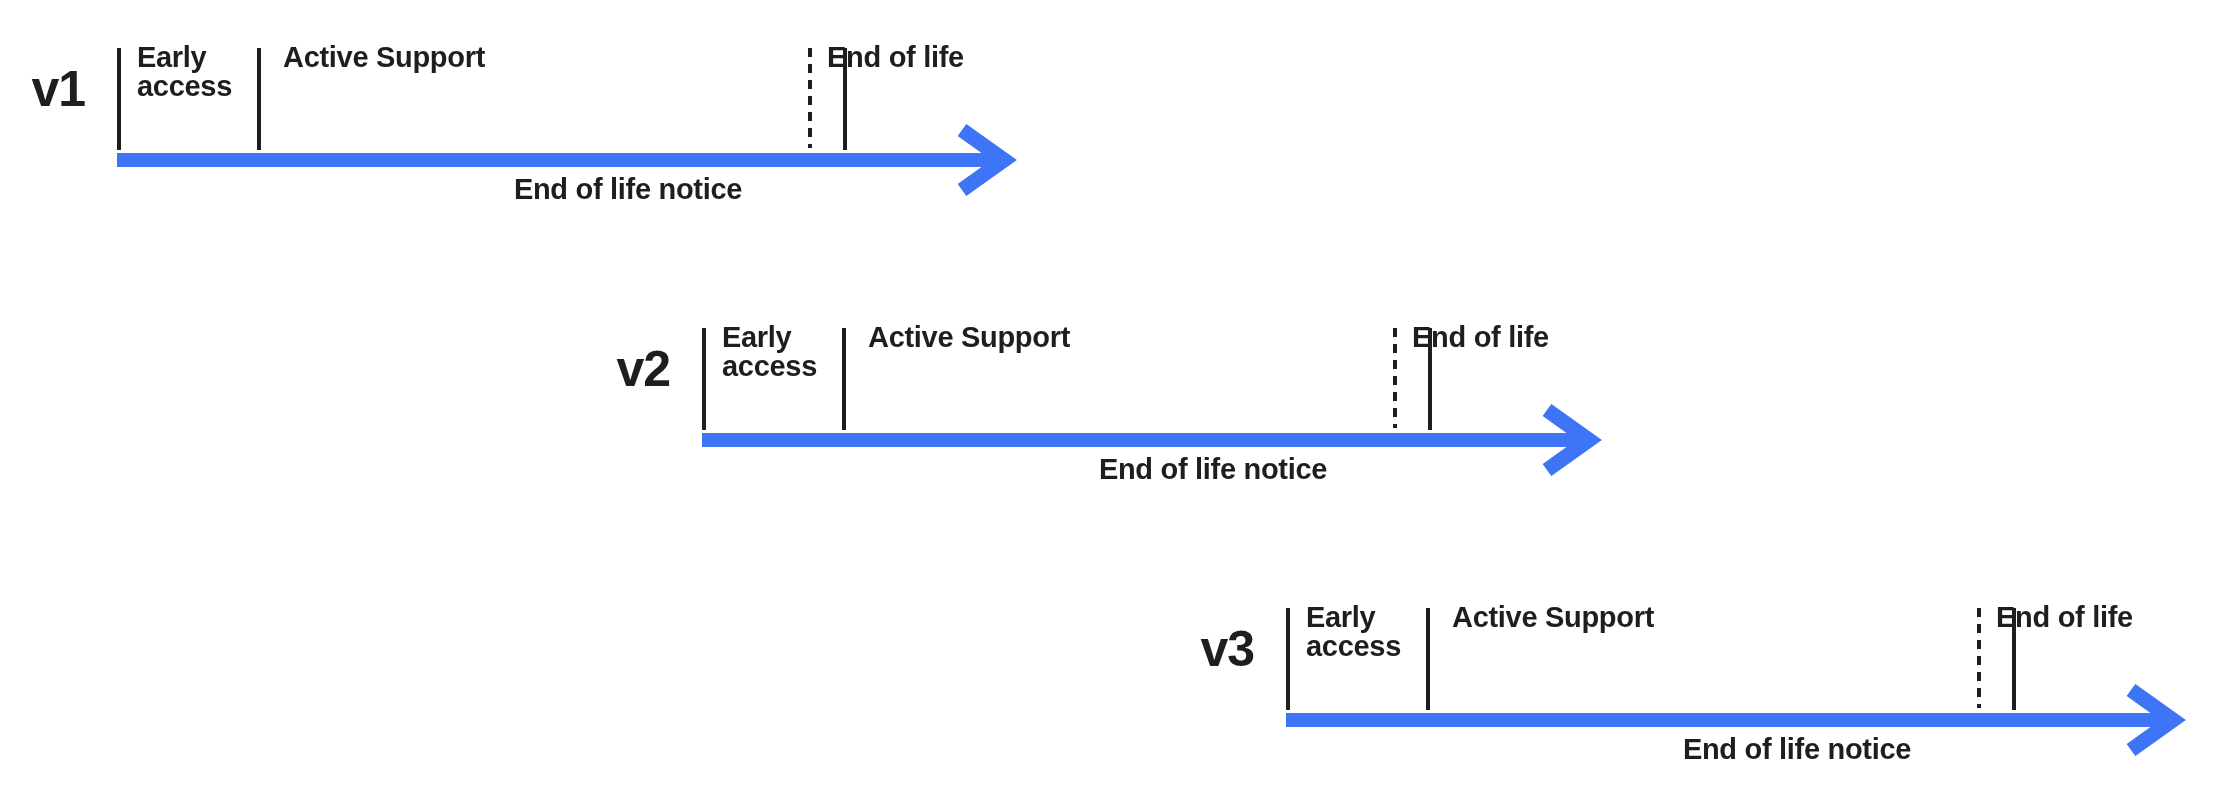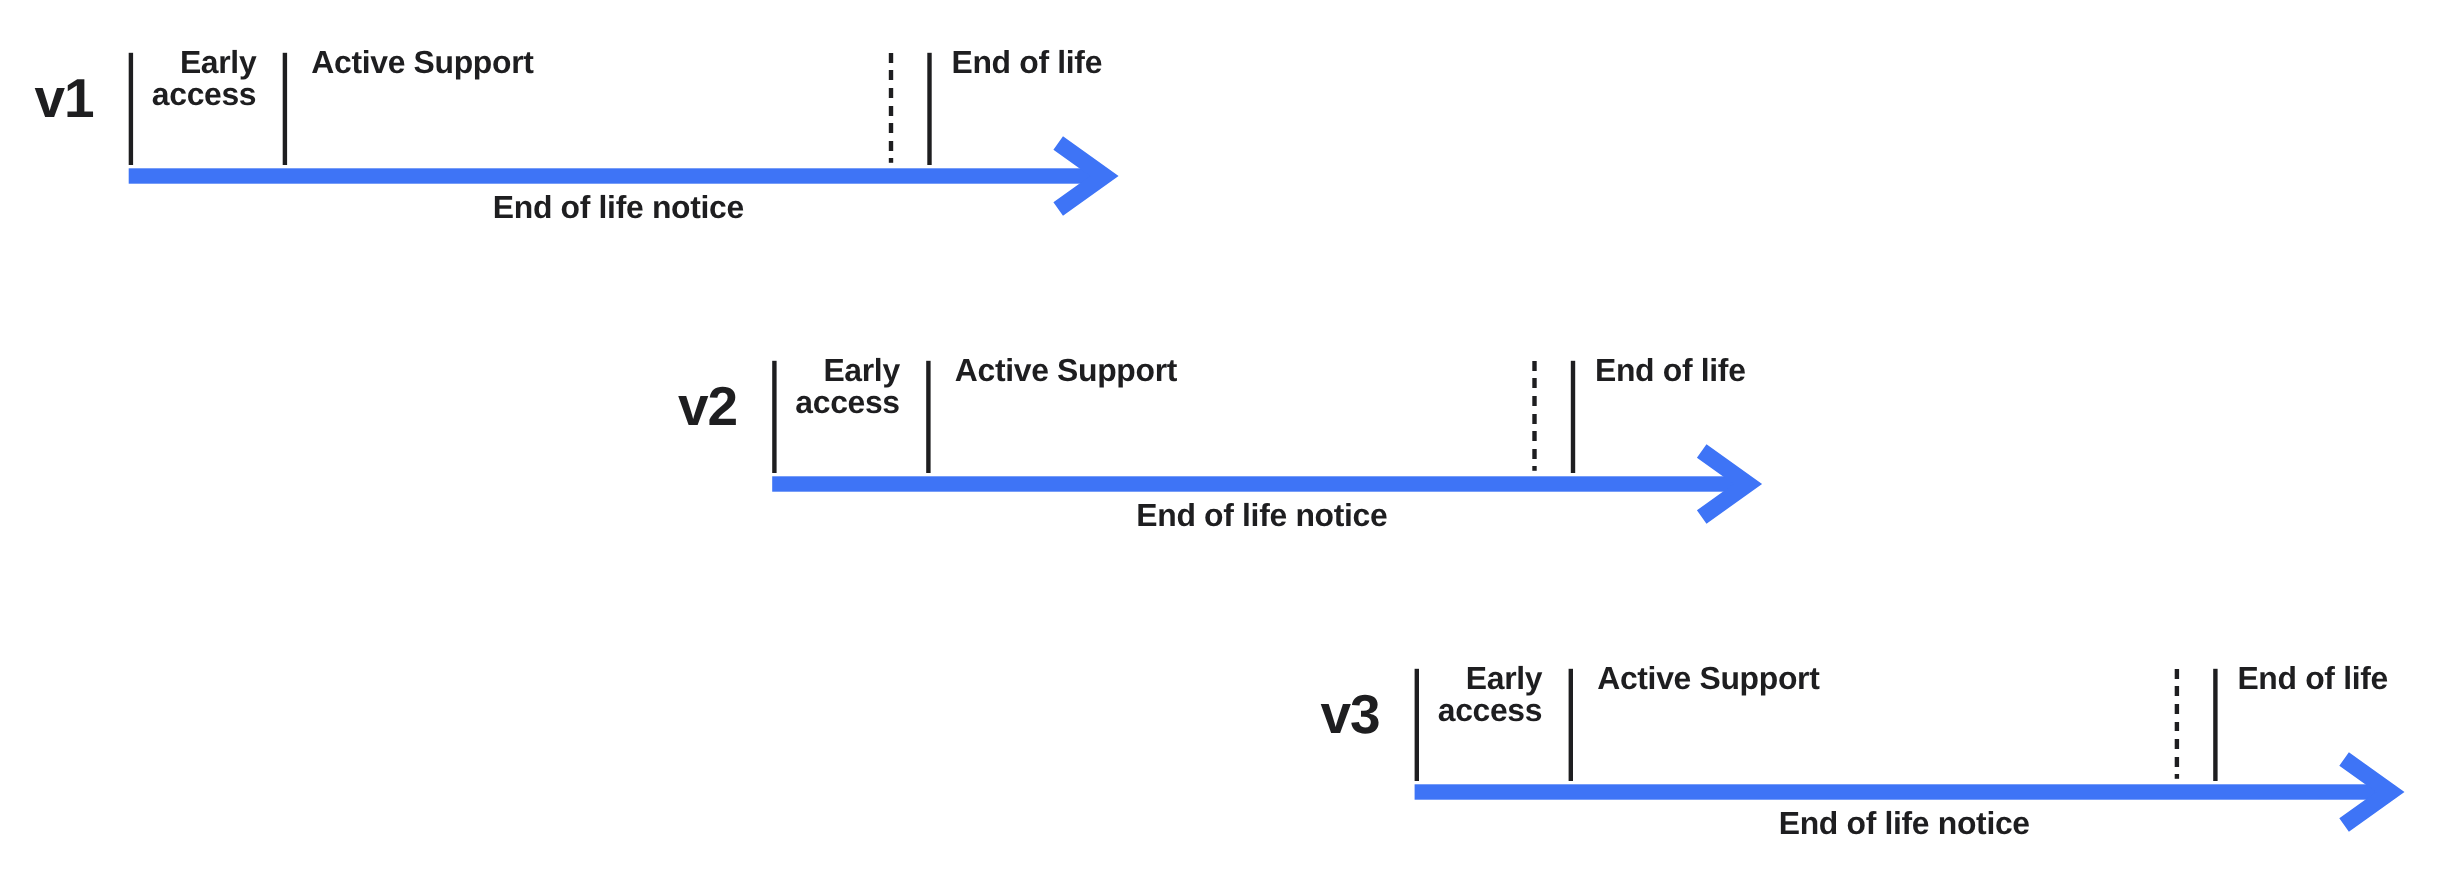--- a/index.html
+++ b/index.html
@@ -31,35 +31,35 @@
 
   .dash {
     position: absolute; left: 691px; top: 0; width: 4px; height: 100px;
     background-image: repeating-linear-gradient(to bottom, var(--ink) 0 9px, transparent 9px 16px);
   }
 
   .plabel {
     position: absolute; top: -5px;
     font-size: 29px; line-height: 29px; font-weight: 700; letter-spacing: -0.3px;
   }
-  .plabel.early  { left: 4px; width: 112px; text-align: right; }
+  .plabel.early  { left: 20px; width: 112px; }
   .plabel.active { left: 166px; white-space: nowrap; }
-  .plabel.eol    { left: 748px; white-space: nowrap; }
+  .plabel.eol    { left: 710px; white-space: nowrap; }
 
   .bar { position: absolute; left: 0; top: 105px; width: 880px; height: 14px; background: var(--accent); }
 
   .head { position: absolute; left: 827px; top: 72px; }
   .head polyline {
     fill: none; stroke: var(--accent); stroke-width: 15;
     stroke-linejoin: miter; stroke-linecap: butt;
   }
 
   .notice {
     position: absolute; left: 331px; top: 127px; width: 360px;
-    text-align: left; white-space: nowrap;
+    text-align: center; white-space: nowrap;
     font-size: 29px; line-height: 29px; font-weight: 700; letter-spacing: -0.3px;
   }
 </style>
 </head>
 <body>
 
 <div class="timeline tl-1">
   <div class="version">v1</div>
   <div class="tick t1"></div>
   <div class="tick t2"></div>

